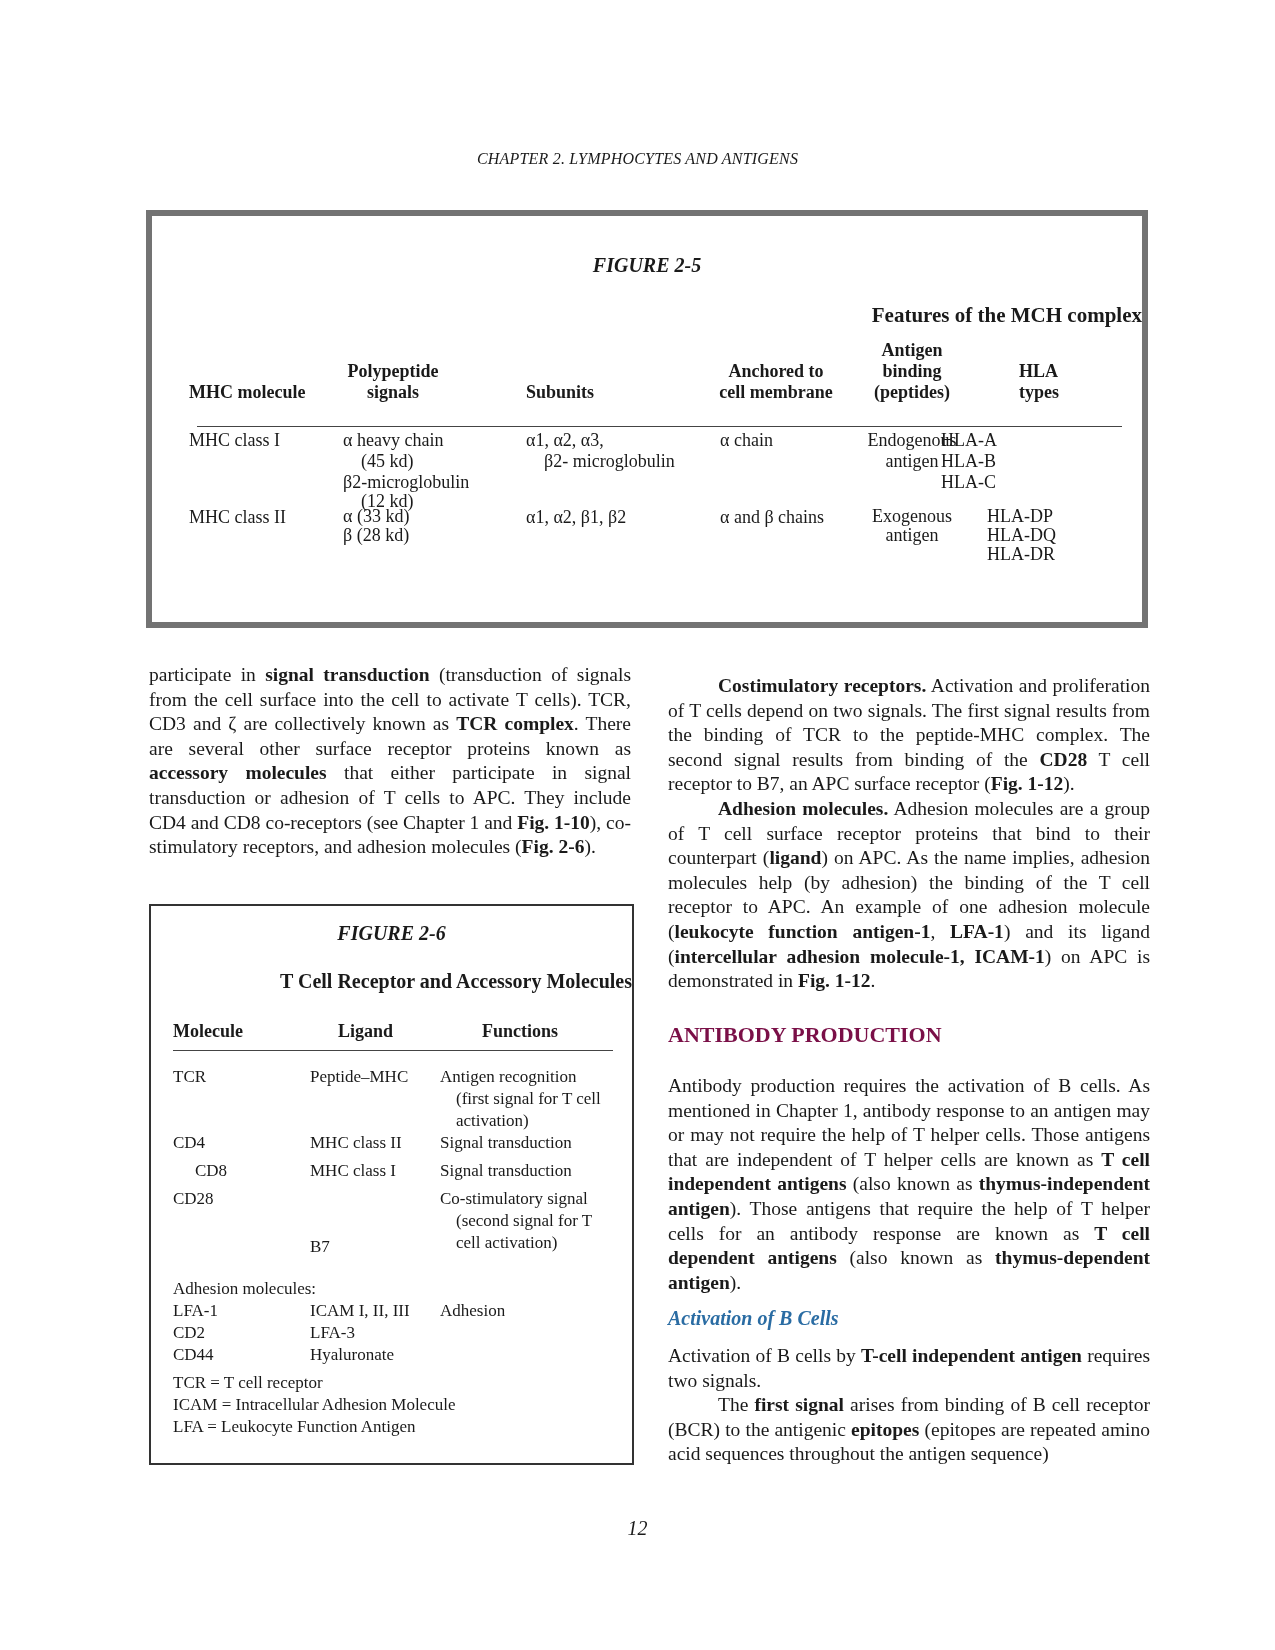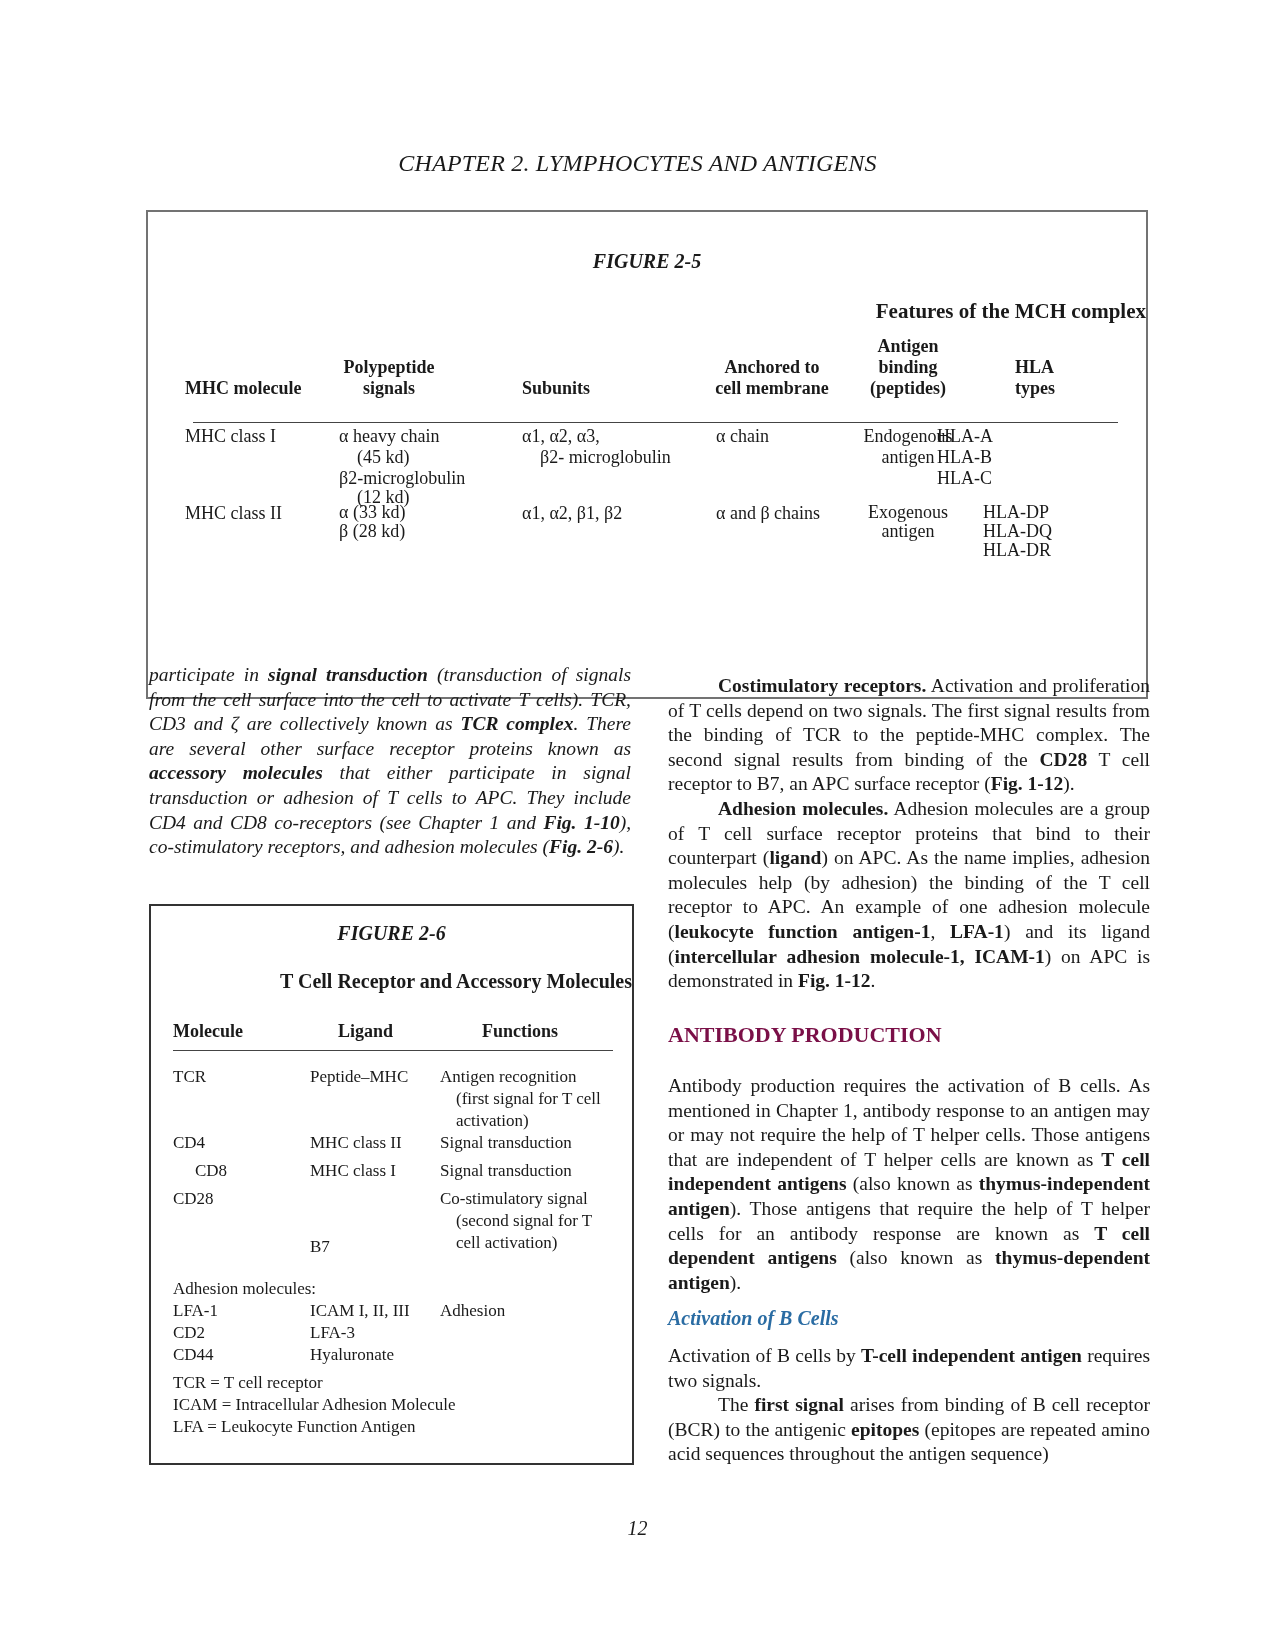--- a/index.html
+++ b/index.html
@@ -1,44 +1,44 @@
 <!DOCTYPE html>
 <html><head>
 <meta charset="utf-8">
 <style>
   html, body { margin:0; padding:0; background:#ffffff; }
   body { width:1275px; height:1650px; position:relative; overflow:hidden;
          font-family:"Liberation Serif", "DejaVu Serif", serif; color:#1a1a1a; }
   .abs { position:absolute; }
-  .running-head { left:0; width:1275px; top:150px; text-align:center; font-style:italic; font-size:24px; letter-spacing:0.2px; }
+  .running-head { left:0; width:1275px; top:150px; text-align:center; font-style:italic; font-size:16px; letter-spacing:0.2px; }
   .page-number { left:0; width:1275px; top:1517px; text-align:center; font-style:italic; font-size:20px; }
 
   
-  .fig5 { left:146px; top:210px; width:1002px; height:489px; border:2px solid #737373; box-sizing:border-box; }
+  .fig5 { left:146px; top:210px; width:1002px; height:418px; border:6px solid #737373; box-sizing:border-box; }
   .fig-label { position:absolute; left:0; right:0; text-align:center; font-style:italic; font-weight:bold; font-size:20px; }
   .fig-title { position:absolute; left:0; right:0; text-align:right; font-weight:bold; font-size:21px; }
   .fig5 .fig-label { top:38px; }
   .fig5 .fig-title { top:87px; }
   .t5 { position:absolute; font-size:18px; line-height:21px; }
   .t5.hdr { font-weight:bold; }
   .hdr-rule5 { position:absolute; left:45px; width:925px; top:210px; height:0; border-top:1.5px solid #444; }
 
   
   .fig6 { left:149px; top:904px; width:485px; height:561px; border:2px solid #333; box-sizing:border-box; }
   .fig6 .fig-label { top:16px; }
   .fig6 .fig-title { top:64px; font-size:20px; }
   .t6 { position:absolute; font-size:17px; line-height:22px; }
   .t6.hdr { font-weight:bold; font-size:18px;text-align:center; }
   .hdr-rule6 { position:absolute; left:22px; width:440px; top:144px; height:0; border-top:1.5px solid #444; }
 
   
   .col { font-size:19.5px; line-height:24.6px; text-align:justify; }
   .col p { margin:0; }
   .indent { text-indent:50px; }
-  .col-left { left:149px; top:663px; width:482px;font-style:italic; }
+  .col-left { left:149px; top:663px; width:482px; }
   .col-right1 { left:668px; top:674px; width:482px; }
   .section-heading { left:668px; top:1022px; font-weight:bold; font-size:22px; color:#7a0f47; }
   .col-right2 { left:668px; top:1074px; width:482px; }
   .sub-heading { left:668px; top:1307px; font-weight:bold; font-style:italic; font-size:20px; color:#2a6ca3; }
   .col-right3 { left:668px; top:1344px; width:482px; }
   b { font-weight:bold; }
 </style>
 </head>
 <body>
 

